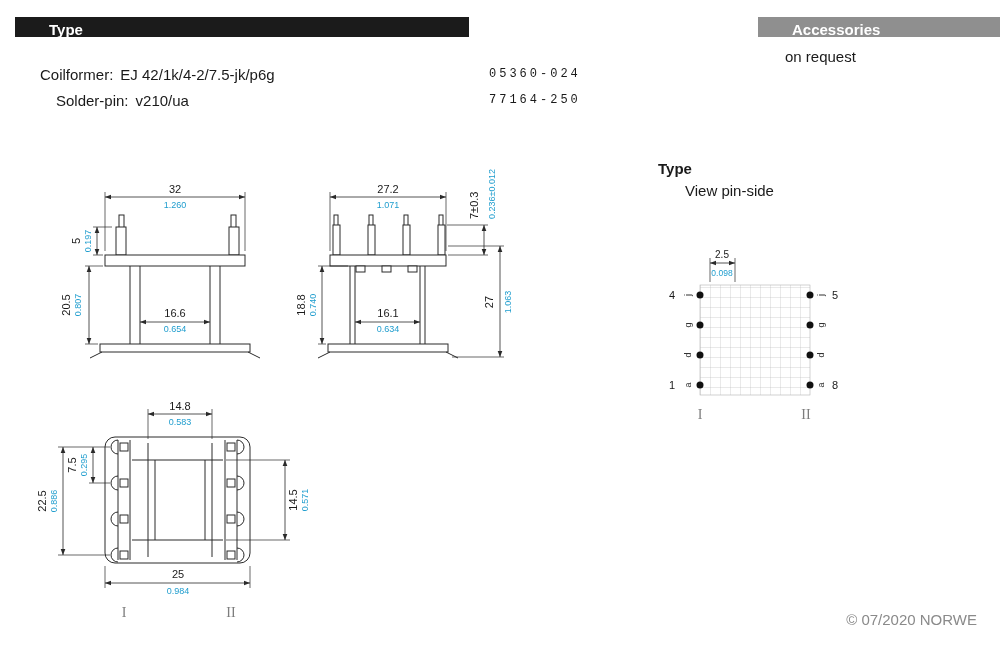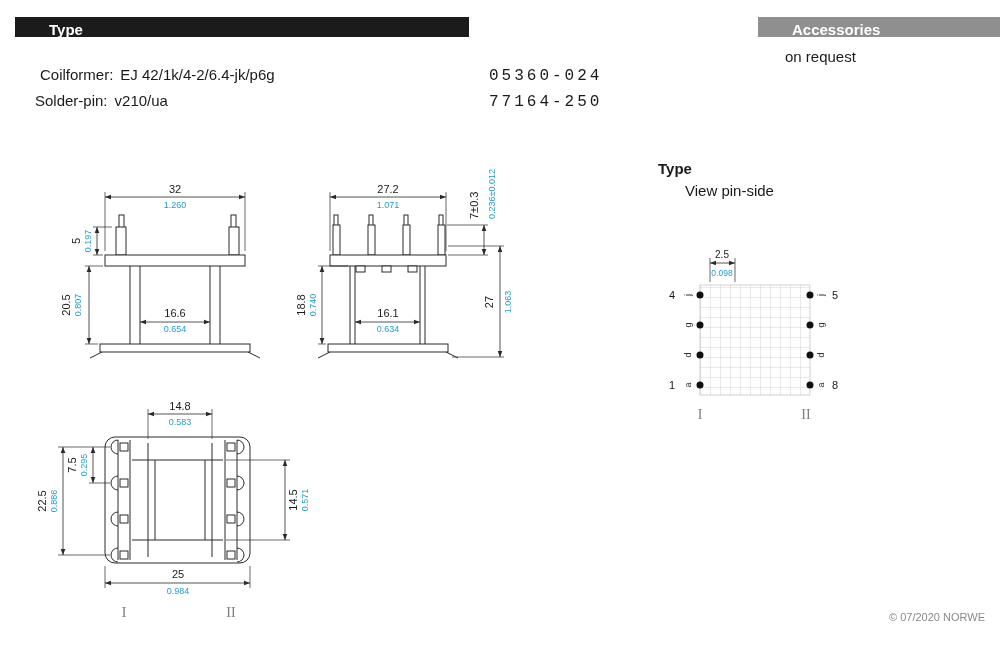--- a/index.html
+++ b/index.html
@@ -3,23 +3,23 @@
 <meta charset="utf-8">
 <style>
   html,body{margin:0;padding:0;background:#fff}
   body{font-family:"Liberation Sans",sans-serif;color:#1a1a1a}
   .page{position:relative;width:1000px;height:647px;background:#fff;overflow:hidden}
   .bar{position:absolute;top:17px;height:20px;color:#fff;font-weight:bold;font-size:15px;line-height:26px;padding-left:34px}
   .bar-black{background:#1b1b1b}
   .bar-gray{background:#8f8f8f}
   .txt{position:absolute;font-size:15px;white-space:nowrap}
   .pair{display:flex;gap:7px}
-  .code{font-family:"Liberation Mono",monospace;letter-spacing:3px;font-size:16px}
+  .code{font-family:"Liberation Mono",monospace;letter-spacing:3px;font-size:12px}
   .grid-head{font-weight:bold}
-  .footer{position:absolute;right:15px;top:611px;font-size:11px;color:#8a8a8a}
+  .footer{position:absolute;right:23px;top:611px;font-size:15px;color:#8a8a8a}
   svg.drawing{position:absolute;left:0;top:147px}
   svg text{font-family:"Liberation Sans",sans-serif}
   .mm{font-size:11px;fill:#1a1a1a}
   .in{font-size:9px;fill:#1f9dce}
   .mm-s{font-size:10px;fill:#1a1a1a}
   .in-s{font-size:8.5px;fill:#1f9dce}
   .part{stroke:#2a2a2a;stroke-width:1;fill:#fff}
   .ln{stroke:#2a2a2a;stroke-width:1;fill:none}
   .dln{stroke:#2a2a2a;stroke-width:0.8;fill:none}
   .ext{stroke:#2a2a2a;stroke-width:0.7}
@@ -34,23 +34,23 @@
 
   <div class="bar bar-black" style="left:15px;width:420px">
     <span>Type</span>
   </div>
   <div class="bar bar-gray" style="left:758px;width:227px">
     <span>Accessories</span>
   </div>
 
   <div class="txt pair" style="left:40px;top:66px">
     <span>Coilformer:</span>
-    <span>EJ 42/1k/4-2/6.4-jk/p6g</span>
-  </div>
-  <div class="txt pair" style="left:35px;top:92px">
+    <span>EJ 42/1k/4-2/7.5-jk/p6g</span>
+  </div>
+  <div class="txt pair" style="left:56px;top:92px">
     <span>Solder-pin:</span>
     <span>v210/ua</span>
   </div>
   <div class="txt code" style="left:489px;top:67px">05360-024</div>
   <div class="txt code" style="left:489px;top:93px">77164-250</div>
   <div class="txt" style="left:785px;top:48px">on request</div>
 
   <div class="txt grid-head" style="left:658px;top:160px">Type</div>
   <div class="txt" style="left:685px;top:182px">View pin-side</div>
 

